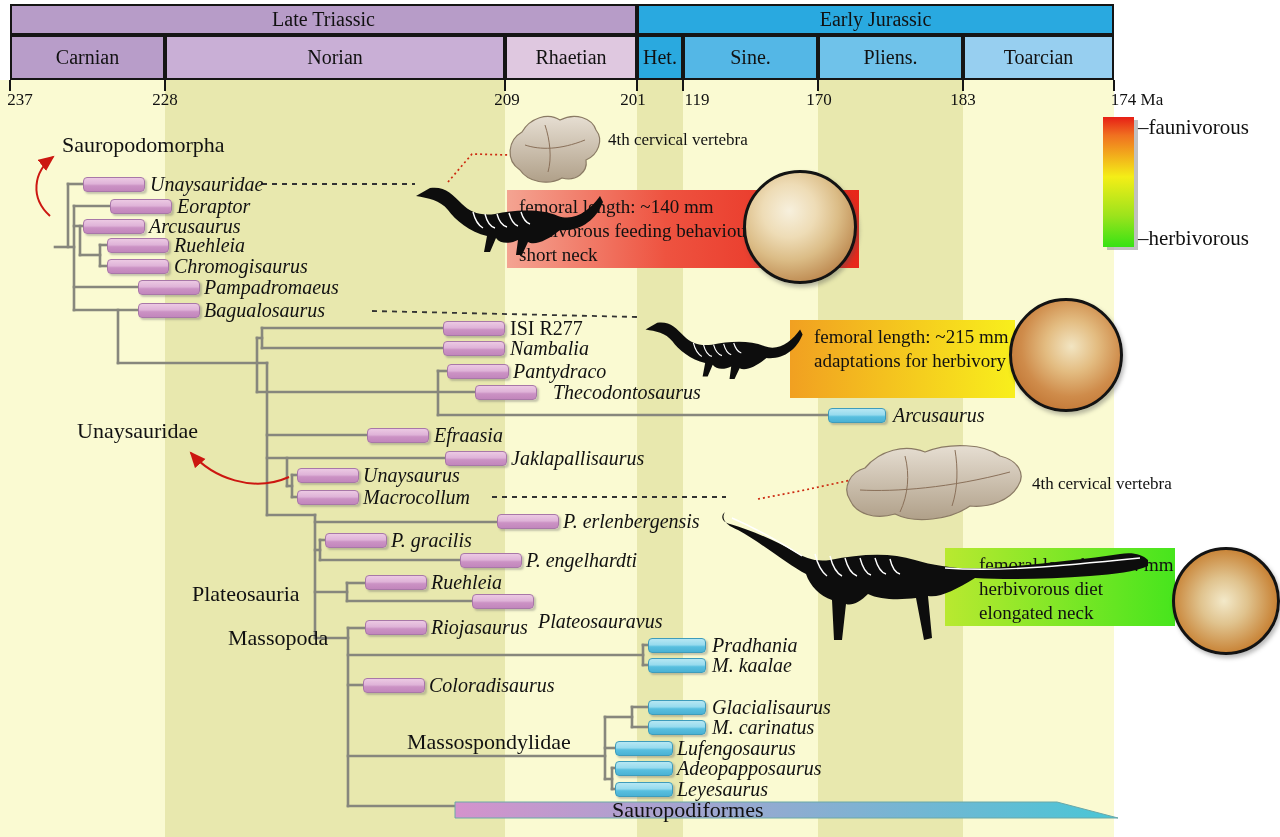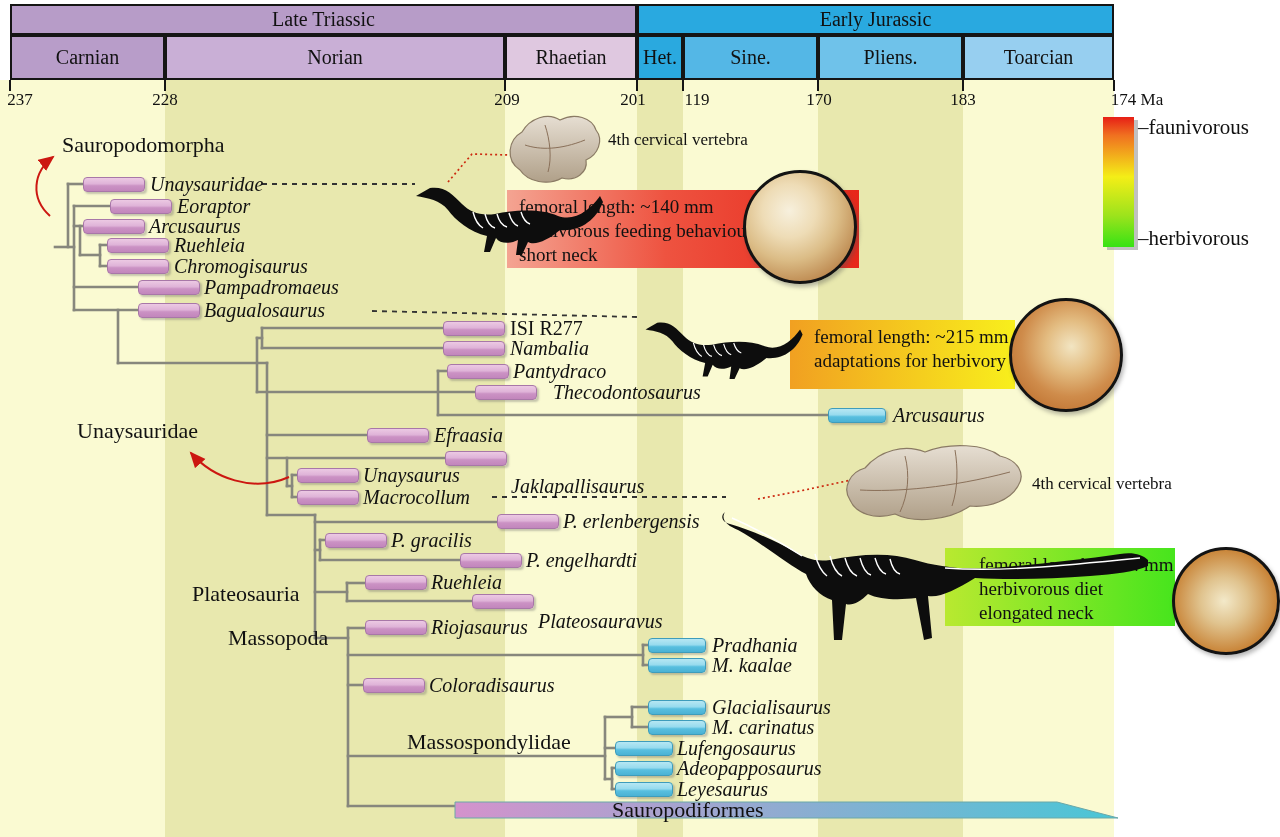--- a/index.html
+++ b/index.html
@@ -44,21 +44,21 @@
       <div class="band" style="left: 683px; width: 135px; background: rgb(250, 250, 210);"></div>
       <div class="band" style="left: 818px; width: 145px; background: rgb(232, 232, 174);"></div>
       <div class="band" style="left: 963px; width: 151px; background: rgb(250, 250, 210);"></div>
     </div>
   <div id="callouts">
       <div class="callout red" style="left: 507px; top: 190px; width: 352px; height: 78px;">
         <div>femoral length: ~140 mm</div>
         <div>faunivorous feeding behaviour</div>
         <div>short neck</div>
       </div>
-      <div class="callout yellow" style="left: 790px; top: 320px; width: 225px; height: 69px; padding-left: 24px;">
+      <div class="callout yellow" style="left: 790px; top: 320px; width: 225px; height: 78px; padding-left: 24px;">
         <div>femoral length: ~215 mm</div>
         <div>adaptations for herbivory</div>
       </div>
       <div class="callout green" style="left: 945px; top: 548px; width: 230px; height: 78px; padding-left: 34px;">
         <div>femoral length: ~334 mm</div>
         <div>herbivorous diet</div>
         <div>elongated neck</div>
       </div>
     </div>
   <svg id="draw" width="1280" height="837" viewBox="0 0 1280 837">
@@ -237,21 +237,21 @@
       <div class="taxon it" style="left: 174px; top: 245px;">Ruehleia</div>
       <div class="taxon it" style="left: 174px; top: 266px;">Chromogisaurus</div>
       <div class="taxon it" style="left: 204px; top: 287px;">Pampadromaeus</div>
       <div class="taxon it" style="left: 204px; top: 310px;">Bagualosaurus</div>
       <div class="taxon" style="left: 510px; top: 328px;">ISI R277</div>
       <div class="taxon it" style="left: 510px; top: 348px;">Nambalia</div>
       <div class="taxon it" style="left: 513px; top: 371px;">Pantydraco</div>
       <div class="taxon it" style="left: 541px; top: 392px; margin-left: 12px;">Thecodontosaurus</div>
       <div class="taxon it" style="left: 893px; top: 415px;">Arcusaurus</div>
       <div class="taxon it" style="left: 434px; top: 435px;">Efraasia</div>
-      <div class="taxon it" style="left: 511px; top: 458px; margin-top: 28px;">Jaklapallisaurus</div>
+      <div class="taxon it" style="left: 511px; top: 458px;">Jaklapallisaurus</div>
       <div class="taxon it" style="left: 363px; top: 475px;">Unaysaurus</div>
       <div class="taxon it" style="left: 363px; top: 497px;">Macrocollum</div>
       <div class="taxon it" style="left: 563px; top: 521px;">P. erlenbergensis</div>
       <div class="taxon it" style="left: 391px; top: 540px;">P. gracilis</div>
       <div class="taxon it" style="left: 526px; top: 560px;">P. engelhardti</div>
       <div class="taxon it" style="left: 431px; top: 582px;">Ruehleia</div>
       <div class="taxon it" style="left: 538px; top: 601px; margin-top: 20px;">Plateosauravus</div>
       <div class="taxon it" style="left: 431px; top: 627px;">Riojasaurus</div>
       <div class="taxon it" style="left: 712px; top: 645px;">Pradhania</div>
       <div class="taxon it" style="left: 712px; top: 665px;">M. kaalae</div>

